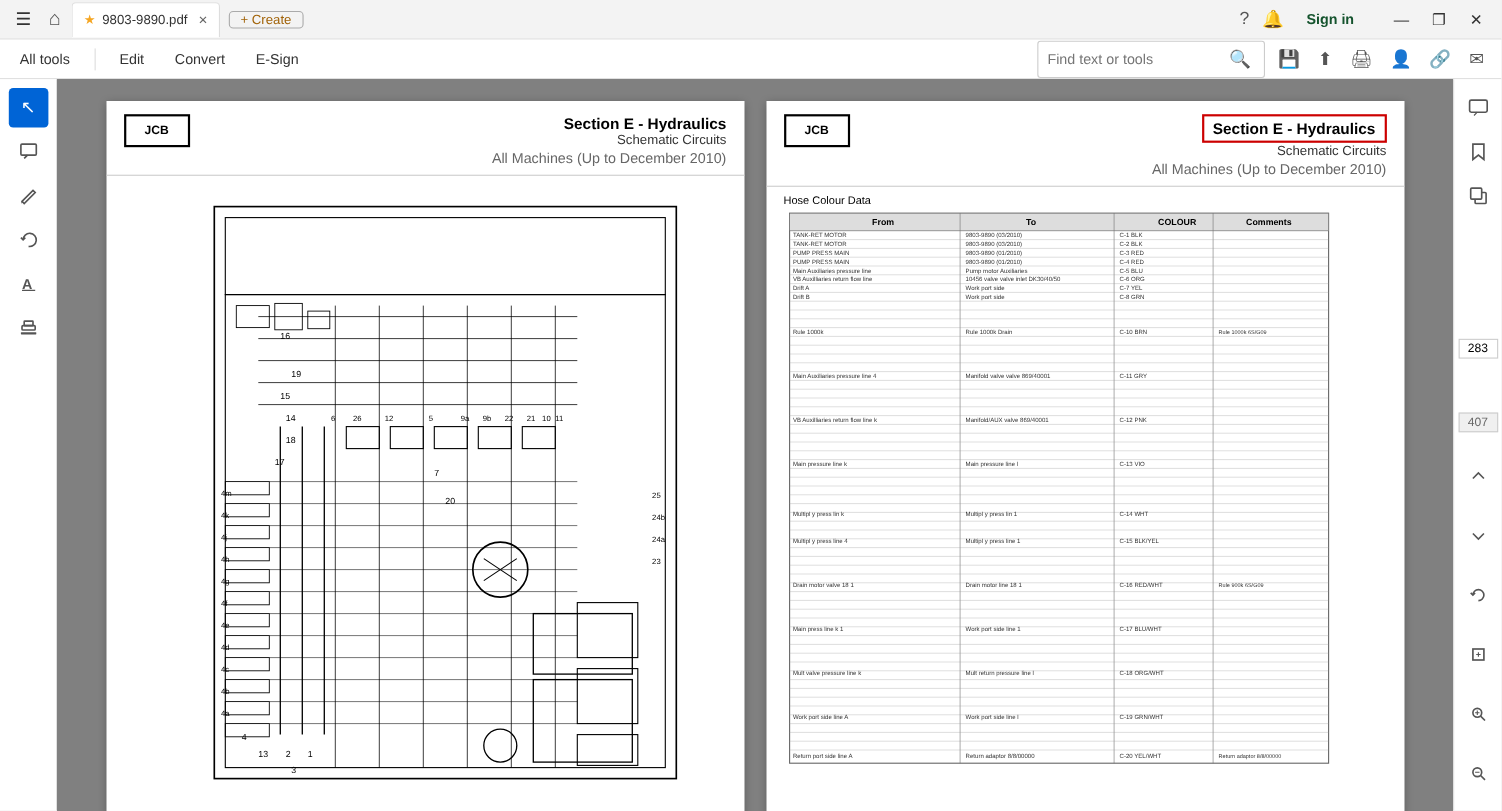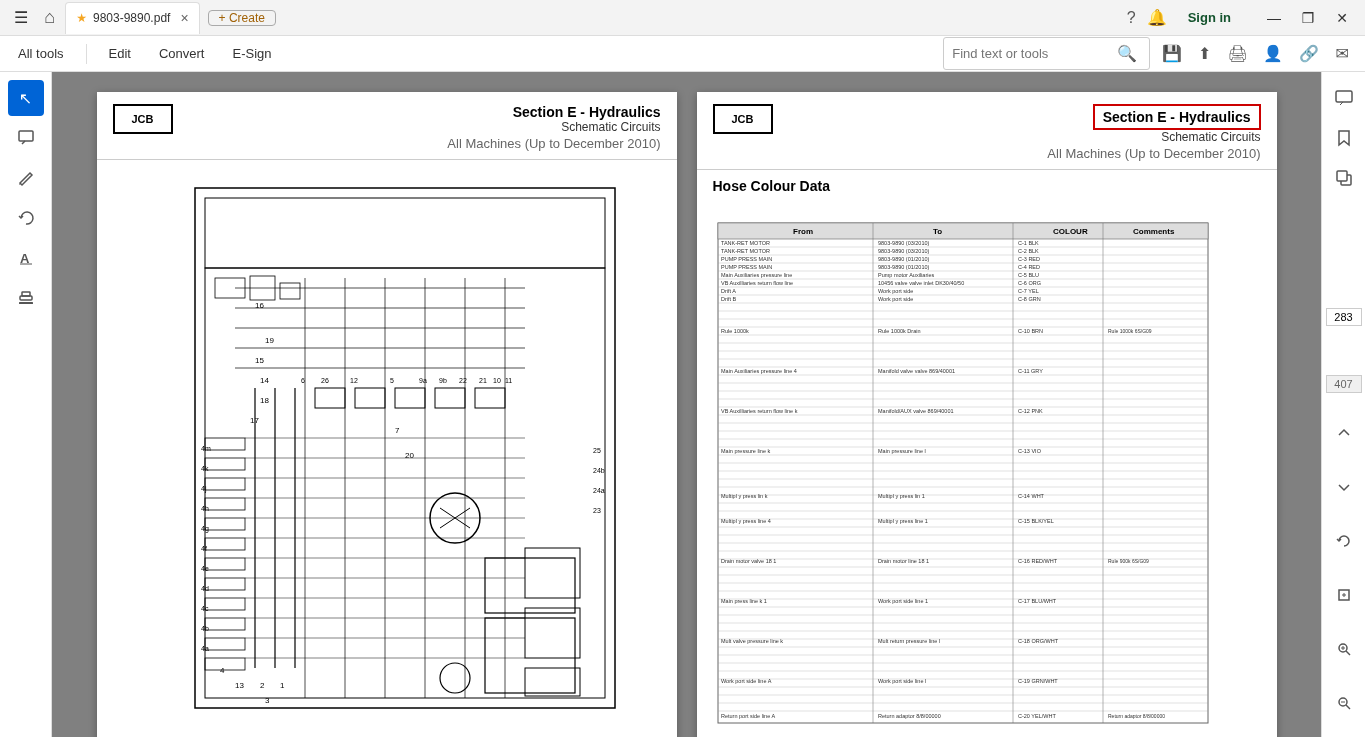--- a/index.html
+++ b/index.html
@@ -146,21 +146,21 @@
     .page-num-box {
       border: 1px solid #ccc; padding: 2px 4px; font-size: 11px; text-align: center;
       width: 36px; background: #fff;
     }
 
     
     .hose-data-area {
       padding: 8px 16px;
     }
     .hose-data-title {
-      font-size: 14px; font-weight: bold; margin-bottom: 24px; color: #000;
+      font-size: 10px; font-weight: normal; margin-bottom: 0; color: #000;
     }
 
     .fig-label {
       text-align: center; font-size: 11px; color: #333; margin-top: 4px;
     }
 
     
     .pdf-area::-webkit-scrollbar { width: 10px; }
     .pdf-area::-webkit-scrollbar-track { background: #aaa; }
     .pdf-area::-webkit-scrollbar-thumb { background: #666; border-radius: 4px; }

